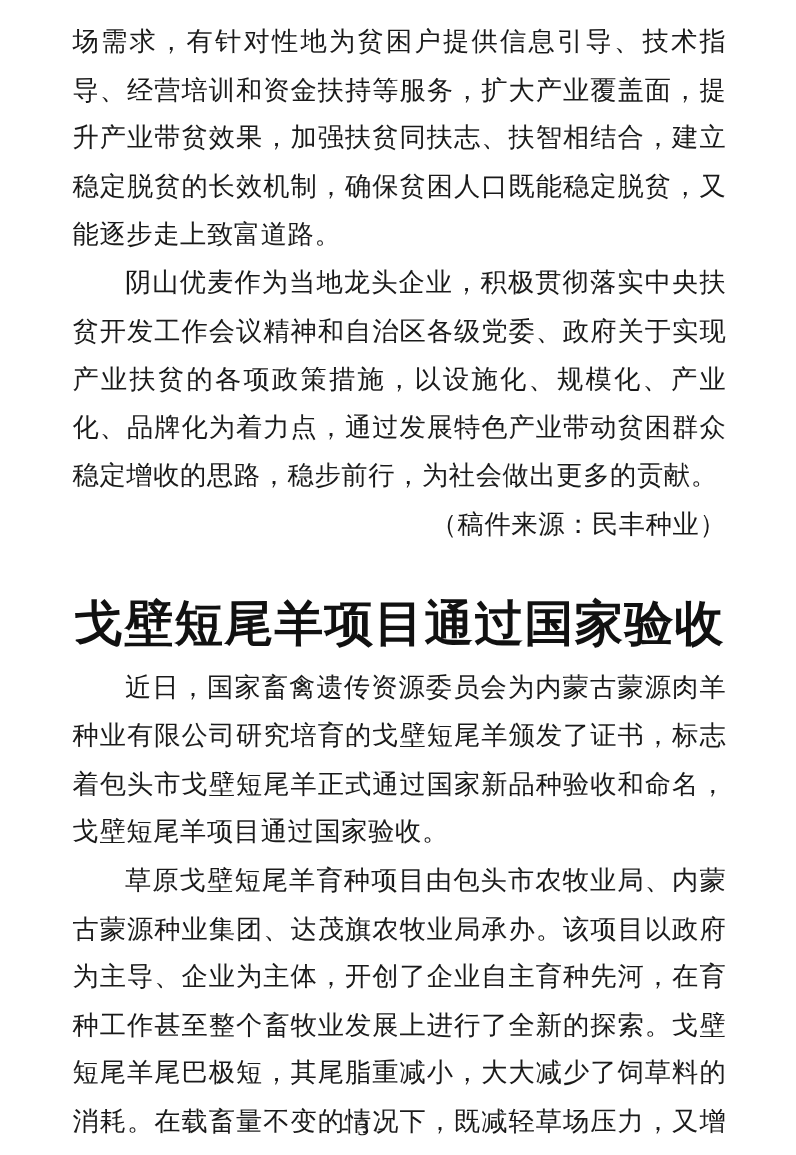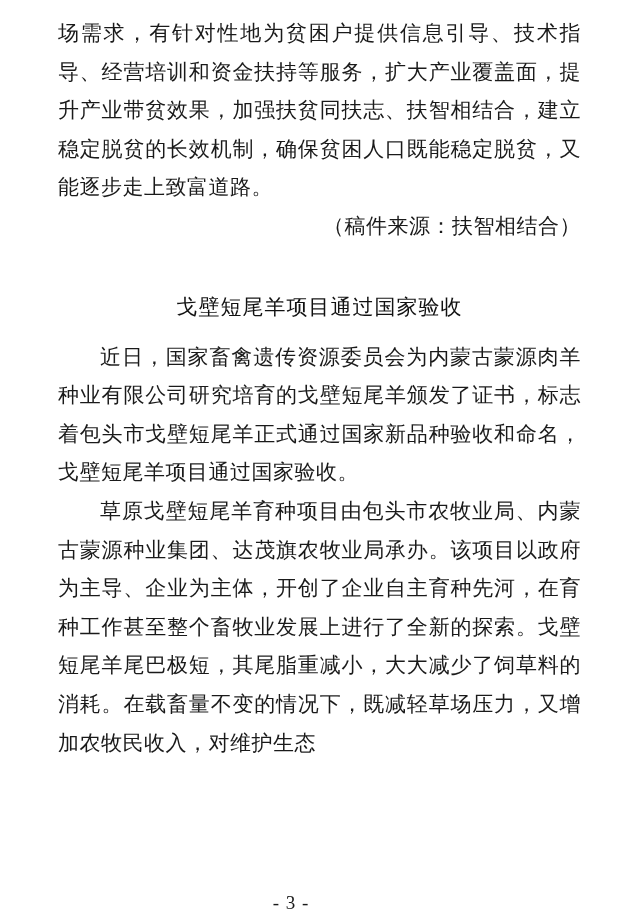--- a/index.html
+++ b/index.html
@@ -32,23 +32,23 @@
   }
   .paragraph.indent {
     text-indent: 2em;
   }
   .source {
     margin: 0;
     text-align: right;
   }
   .heading {
     margin: 38px 0 8px 0;
-    font-size: 21px;
+    font-size: 39px;
     line-height: 46px;
-    font-weight: normal;
+    font-weight: bold;
     text-align: center;
     letter-spacing: 1px;
     color: #111111;
   }
   .footer {
     position: absolute;
     bottom: 10px;
     left: 0;
     width: 100%;
     text-align: center;
@@ -57,19 +57,20 @@
     letter-spacing: 1px;
     color: #1a1a1a;
   }
 </style>
 </head>
 <body>
 
 <div class="page">
   <div class="body-text">
       <div class="paragraph">场需求，有针对性地为贫困户提供信息引导、技术指导、经营培训和资金扶持等服务，扩大产业覆盖面，提升产业带贫效果，加强扶贫同扶志、扶智相结合，建立稳定脱贫的长效机制，确保贫困人口既能稳定脱贫，又能逐步走上致富道路。</div>
-      <div class="source">（稿件来源：扶智相结合）</div>
+      <div class="paragraph indent">阴山优麦作为当地龙头企业，积极贯彻落实中央扶贫开发工作会议精神和自治区各级党委、政府关于实现产业扶贫的各项政策措施，以设施化、规模化、产业化、品牌化为着力点，通过发展特色产业带动贫困群众稳定增收的思路，稳步前行，为社会做出更多的贡献。</div>
+      <div class="source">（稿件来源：民丰种业）</div>
       <div class="heading">戈壁短尾羊项目通过国家验收</div>
       <div class="paragraph indent">近日，国家畜禽遗传资源委员会为内蒙古蒙源肉羊种业有限公司研究培育的戈壁短尾羊颁发了证书，标志着包头市戈壁短尾羊正式通过国家新品种验收和命名，戈壁短尾羊项目通过国家验收。</div>
       <div class="paragraph indent">草原戈壁短尾羊育种项目由包头市农牧业局、内蒙古蒙源种业集团、达茂旗农牧业局承办。该项目以政府为主导、企业为主体，开创了企业自主育种先河，在育种工作甚至整个畜牧业发展上进行了全新的探索。戈壁短尾羊尾巴极短，其尾脂重减小，大大减少了饲草料的消耗。在载畜量不变的情况下，既减轻草场压力，又增加农牧民收入，对维护生态</div>
     </div>
   <div class="footer">- 3 -</div>
 </div>
 
 </body></html>

